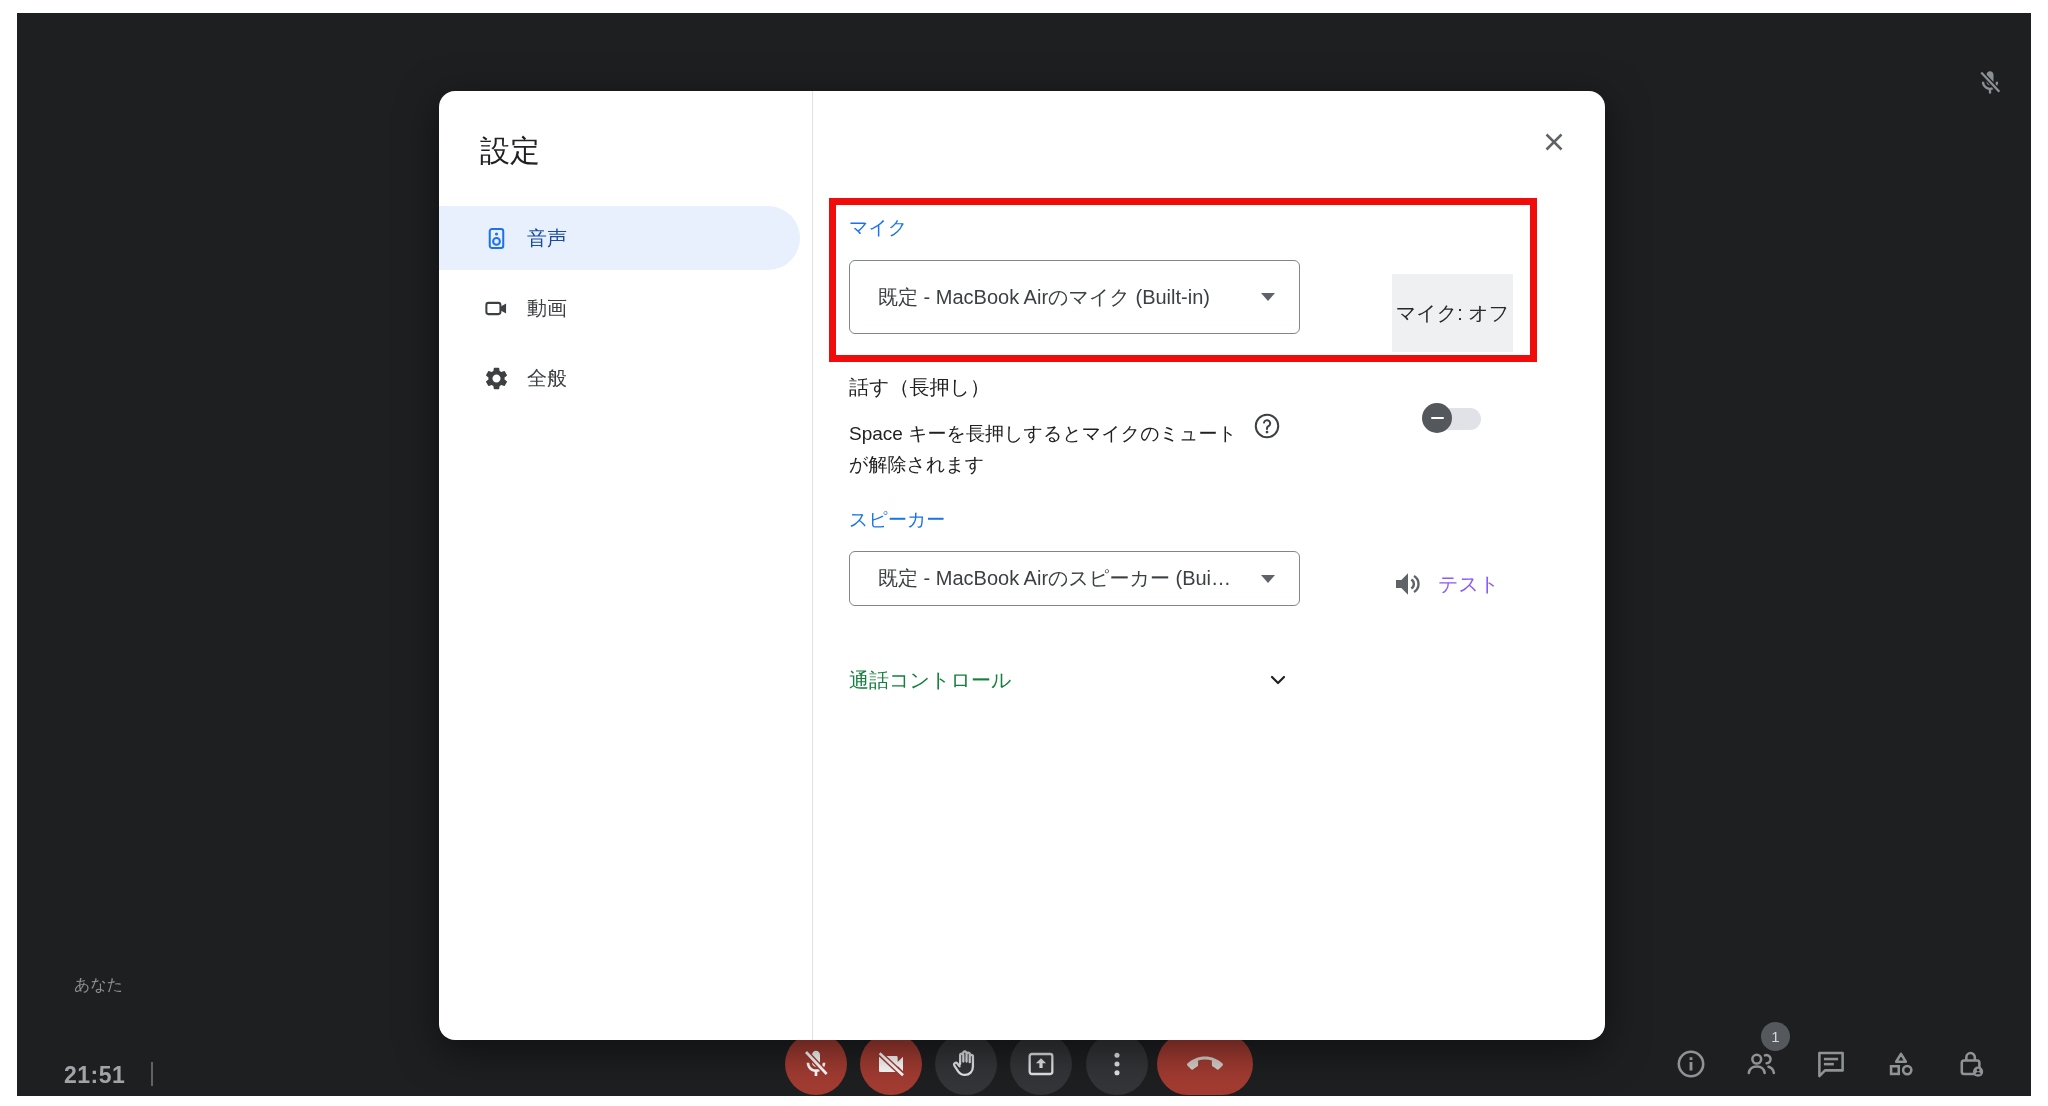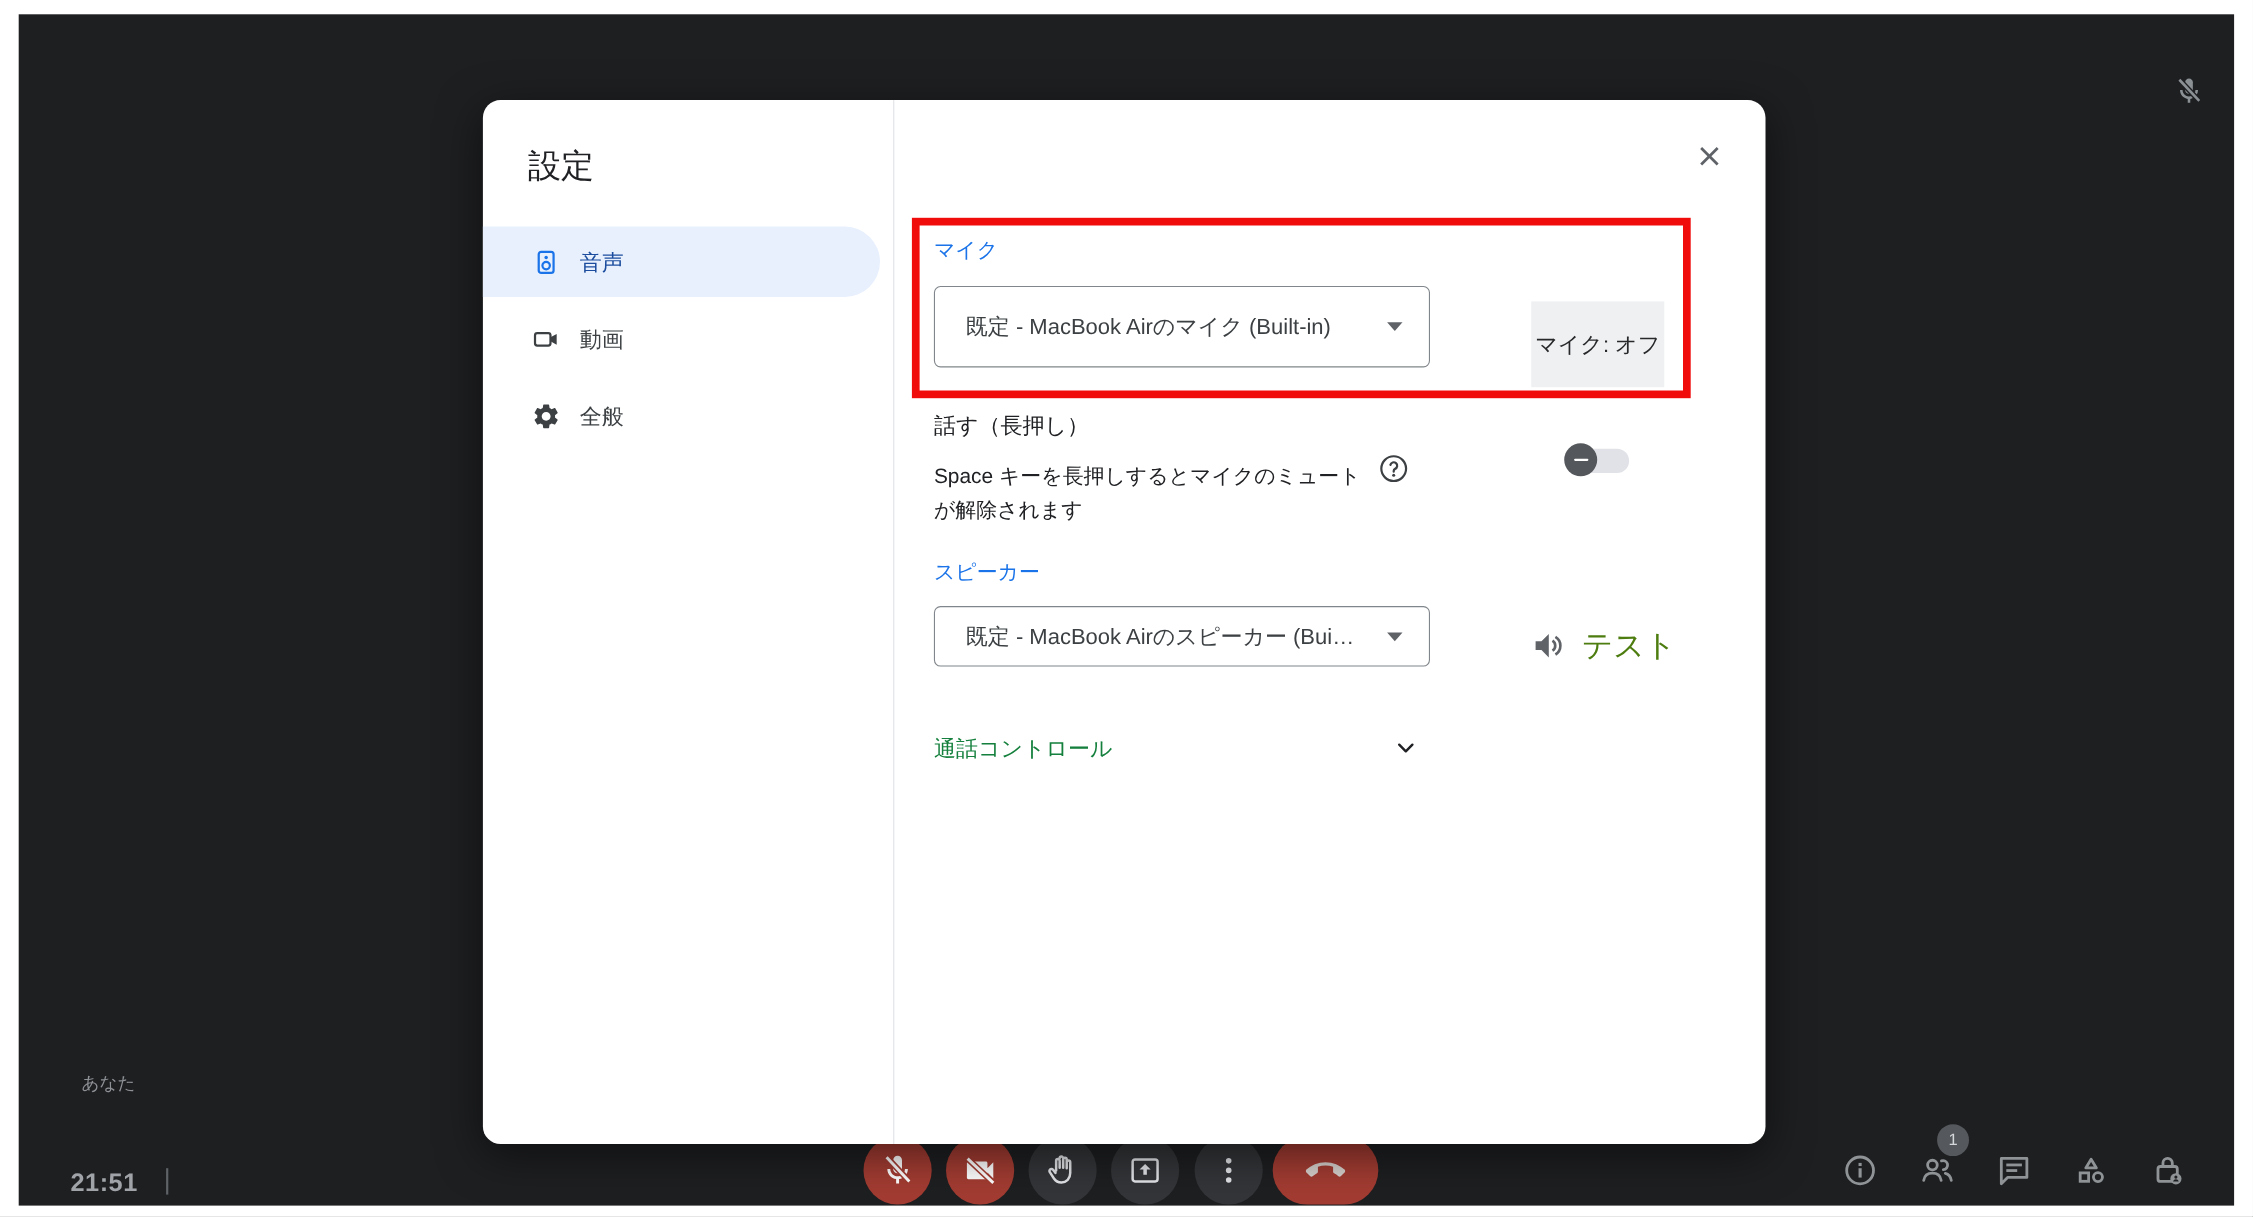--- a/index.html
+++ b/index.html
@@ -75,21 +75,21 @@
   .toggle .track { position:absolute; left:0; top:2px; width:56px; height:22px;
                    border-radius:11px; background:#e1e2e8; }
   .toggle .knob { position:absolute; left:-3px; top:-3px; width:30px; height:30px;
                   border-radius:50%; background:#54575b; display:flex;
                   align-items:center; justify-content:center; }
   .toggle .dash { width:13px; height:2.6px; background:#ffffff; border-radius:2px; }
 
   .test-btn { position:absolute; left:953px; top:477px; display:flex; align-items:center;
               gap:14px; cursor:pointer; }
   .test-btn svg { width:32px; height:32px; }
-  .test-btn .t { font-size:28px; color:#4d7c0f; }
+  .test-btn .t { font-size:20px; color:#8b5cf6; }
 
   .call-ctl { position:absolute; left:410px; top:576px; font-size:20px; color:#15803d; cursor:pointer; }
   .call-chevron { position:absolute; left:824px; top:577px; width:30px; height:24px; cursor:pointer; }
 </style>
 </head>
 <body>
 
 <div class="page">
   <div class="stage">
 

